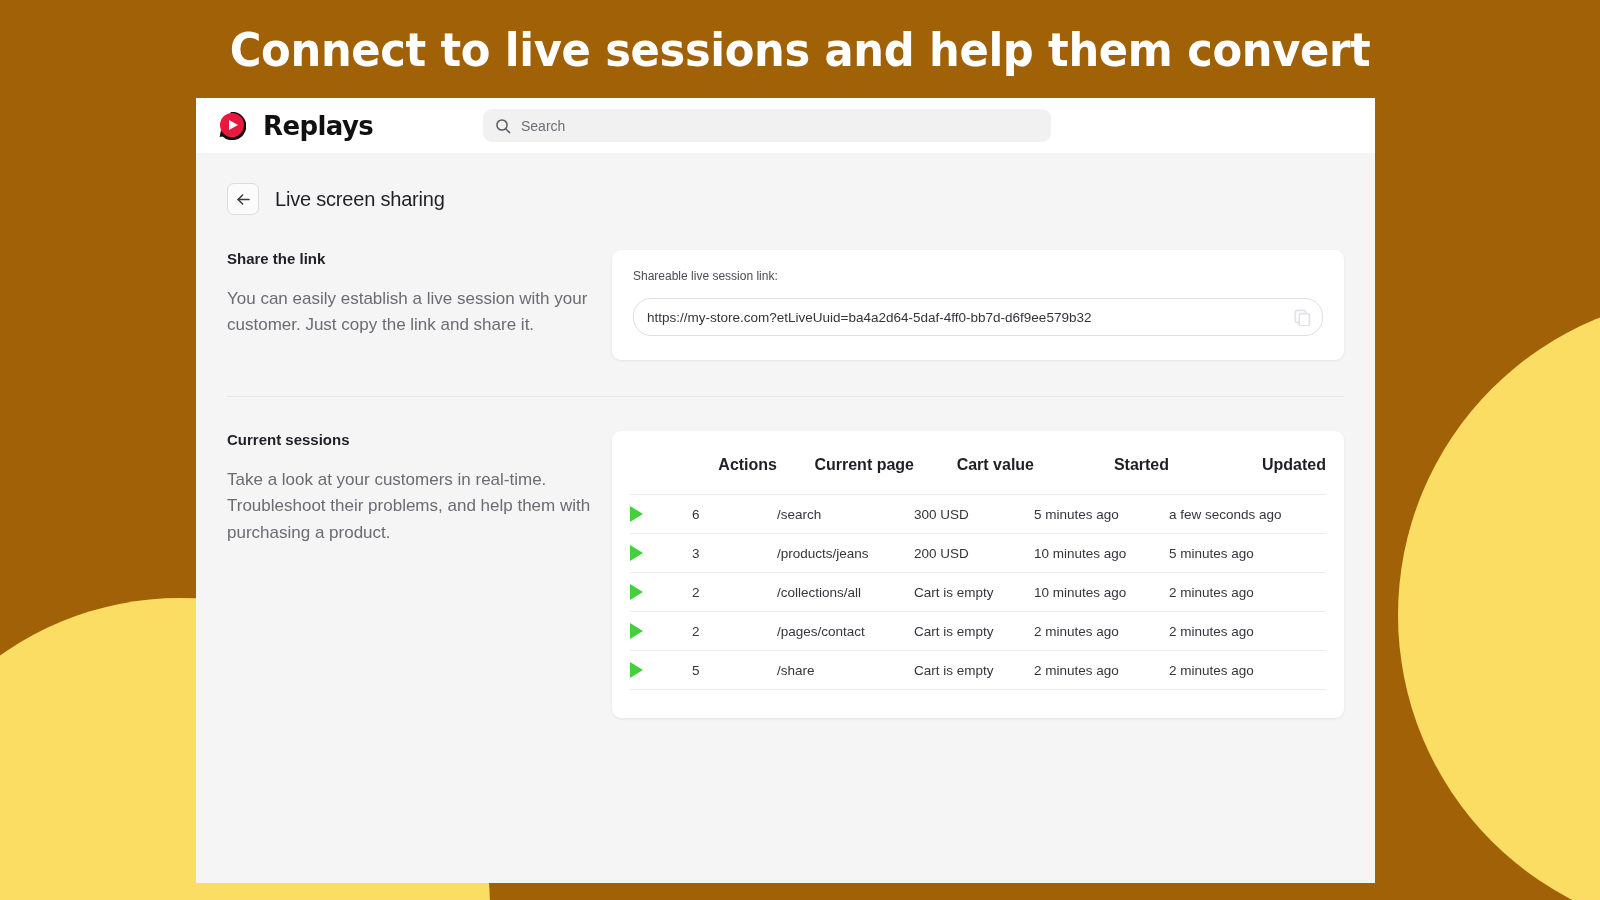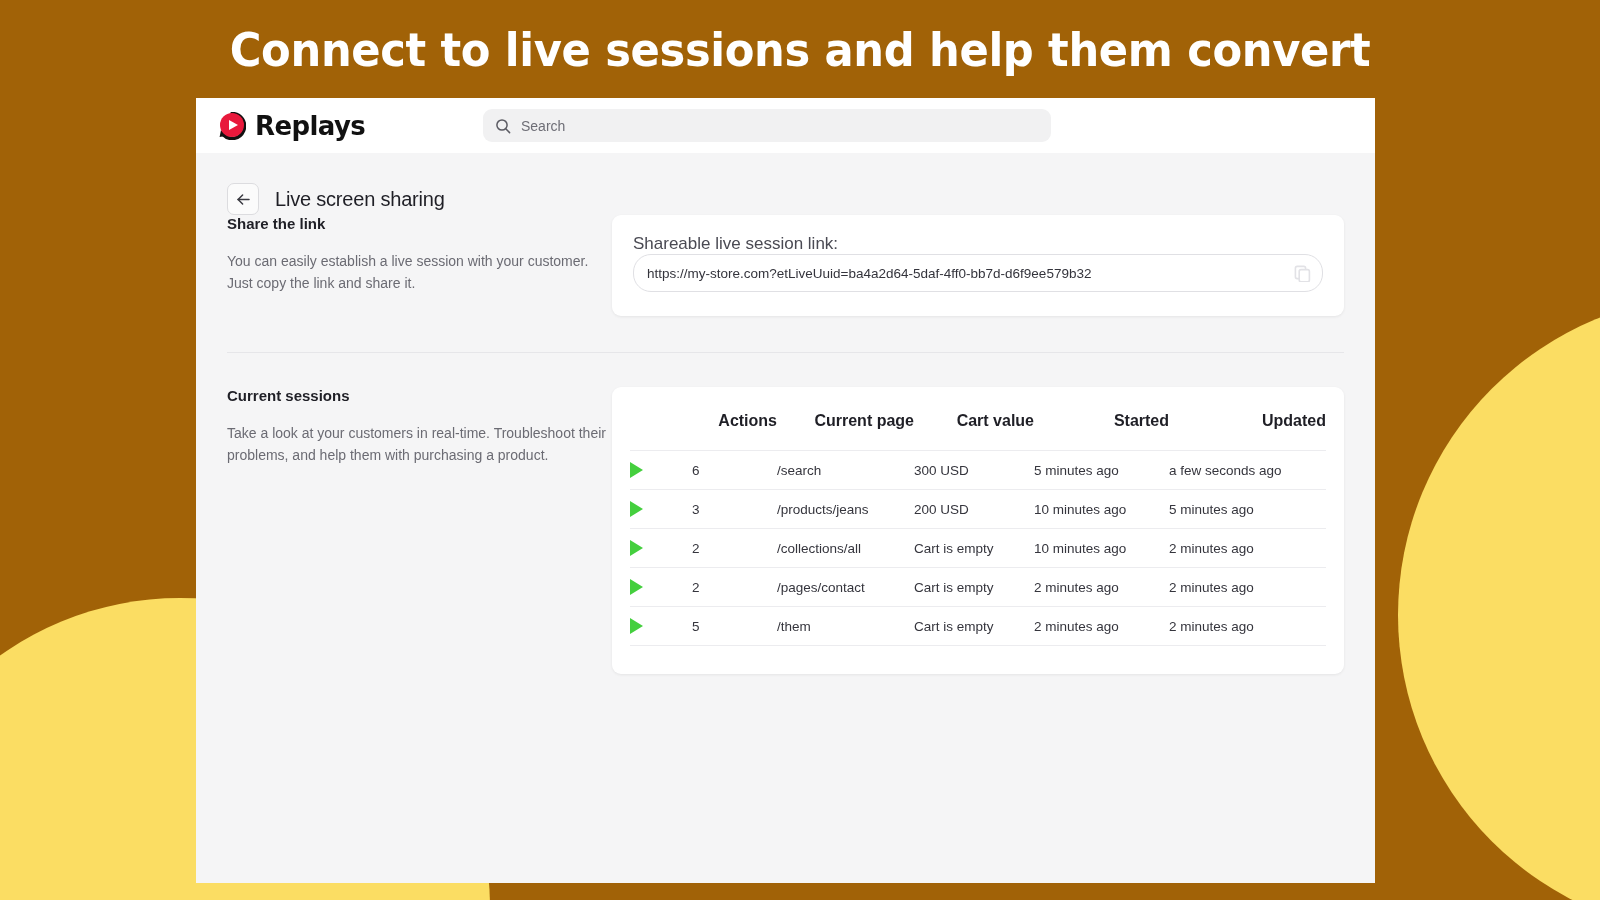--- a/index.html
+++ b/index.html
@@ -53,21 +53,21 @@
   }
 
   
   #topbar {
     height: 55px;
     background: #ffffff;
     display: flex;
     align-items: center;
     padding-left: 20px;
   }
-  #brand { display: flex; align-items: center; gap: 7px; width: 250px; }
+  #brand { display: flex; align-items: center; gap: 15px; width: 250px; }
   #logo-mark { position: relative; width: 32px; height: 32px; flex: none; }
   #logo-mark .loop {
     position: absolute; left: 2px; top: 2px; width: 28px; height: 28px;
   }
   #logo-mark .disc {
     position: absolute; left: 4px; top: 3px;
     width: 24px; height: 24px; border-radius: 50%;
     background: #e8193c;
     display: flex; align-items: center; justify-content: center;
   }
@@ -92,45 +92,45 @@
     display: flex; align-items: center;
     padding: 0 12px; gap: 10px;
     margin-left: 17px;
   }
   #search-box .search-icon { flex: none; display: block; }
   #search-text { font-size: 14px; color: #6e6e76; }
 
   
   #content { padding: 30px 31px 0 31px; }
 
-  #page-head { display: flex; align-items: center; gap: 16px; }
+  #page-head { display: flex; align-items: center; gap: 16px; margin-bottom: 35px; }
   #back-button {
     width: 32px; height: 32px;
     border: 1px solid #dcdcdf;
     border-radius: 7px;
     background: #fbfbfb;
     display: flex; align-items: center; justify-content: center;
     cursor: pointer;
   }
   #page-title { font-size: 20px; color: #1f1f26; letter-spacing: -0.2px; }
 
   .section { display: flex; align-items: flex-start; }
   .section-left { width: 385px; flex: none; }
   .section-title { font-size: 15px; font-weight: bold; color: #1f1f26; margin-bottom: 19px; }
-  .section-desc { font-size: 14px; line-height: 1.55; color: #6b6b73; }
+  .section-desc { font-size: 17px; line-height: 1.55; color: #6b6b73; }
   .section-right { flex: 1; }
 
   .card {
     background: #ffffff;
     border-radius: 9px;
     box-shadow: 0 1px 3px rgba(0,0,0,0.07);
   }
 
   #link-card { padding: 19px 21px 24px 21px; }
-  #link-label { font-size: 17px; color: #4a4a53; }
+  #link-label { font-size: 12px; color: #4a4a53; margin-bottom: 15px; }
   #link-input-wrap {
     position: relative;
     height: 38px;
     border: 1px solid #e0e0e4;
     border-radius: 18px;
     display: flex; align-items: center;
     padding: 0 40px 0 13px;
     background: #fff;
   }
   #link-value {
@@ -305,21 +305,21 @@
                     <td class="col-page">/pages/contact</td>
                     <td class="col-cart">Cart is empty</td>
                     <td class="col-started">2 minutes ago</td>
                     <td>2 minutes ago</td>
                   </tr>
                   <tr>
                     <td class="col-play">
                       <div class="play-tri"></div>
                     </td>
                     <td class="col-actions">5</td>
-                    <td class="col-page">/them</td>
+                    <td class="col-page">/share</td>
                     <td class="col-cart">Cart is empty</td>
                     <td class="col-started">2 minutes ago</td>
                     <td>2 minutes ago</td>
                   </tr>
                 </tbody>
             </table>
           </div>
         </div>
       </div>
 

